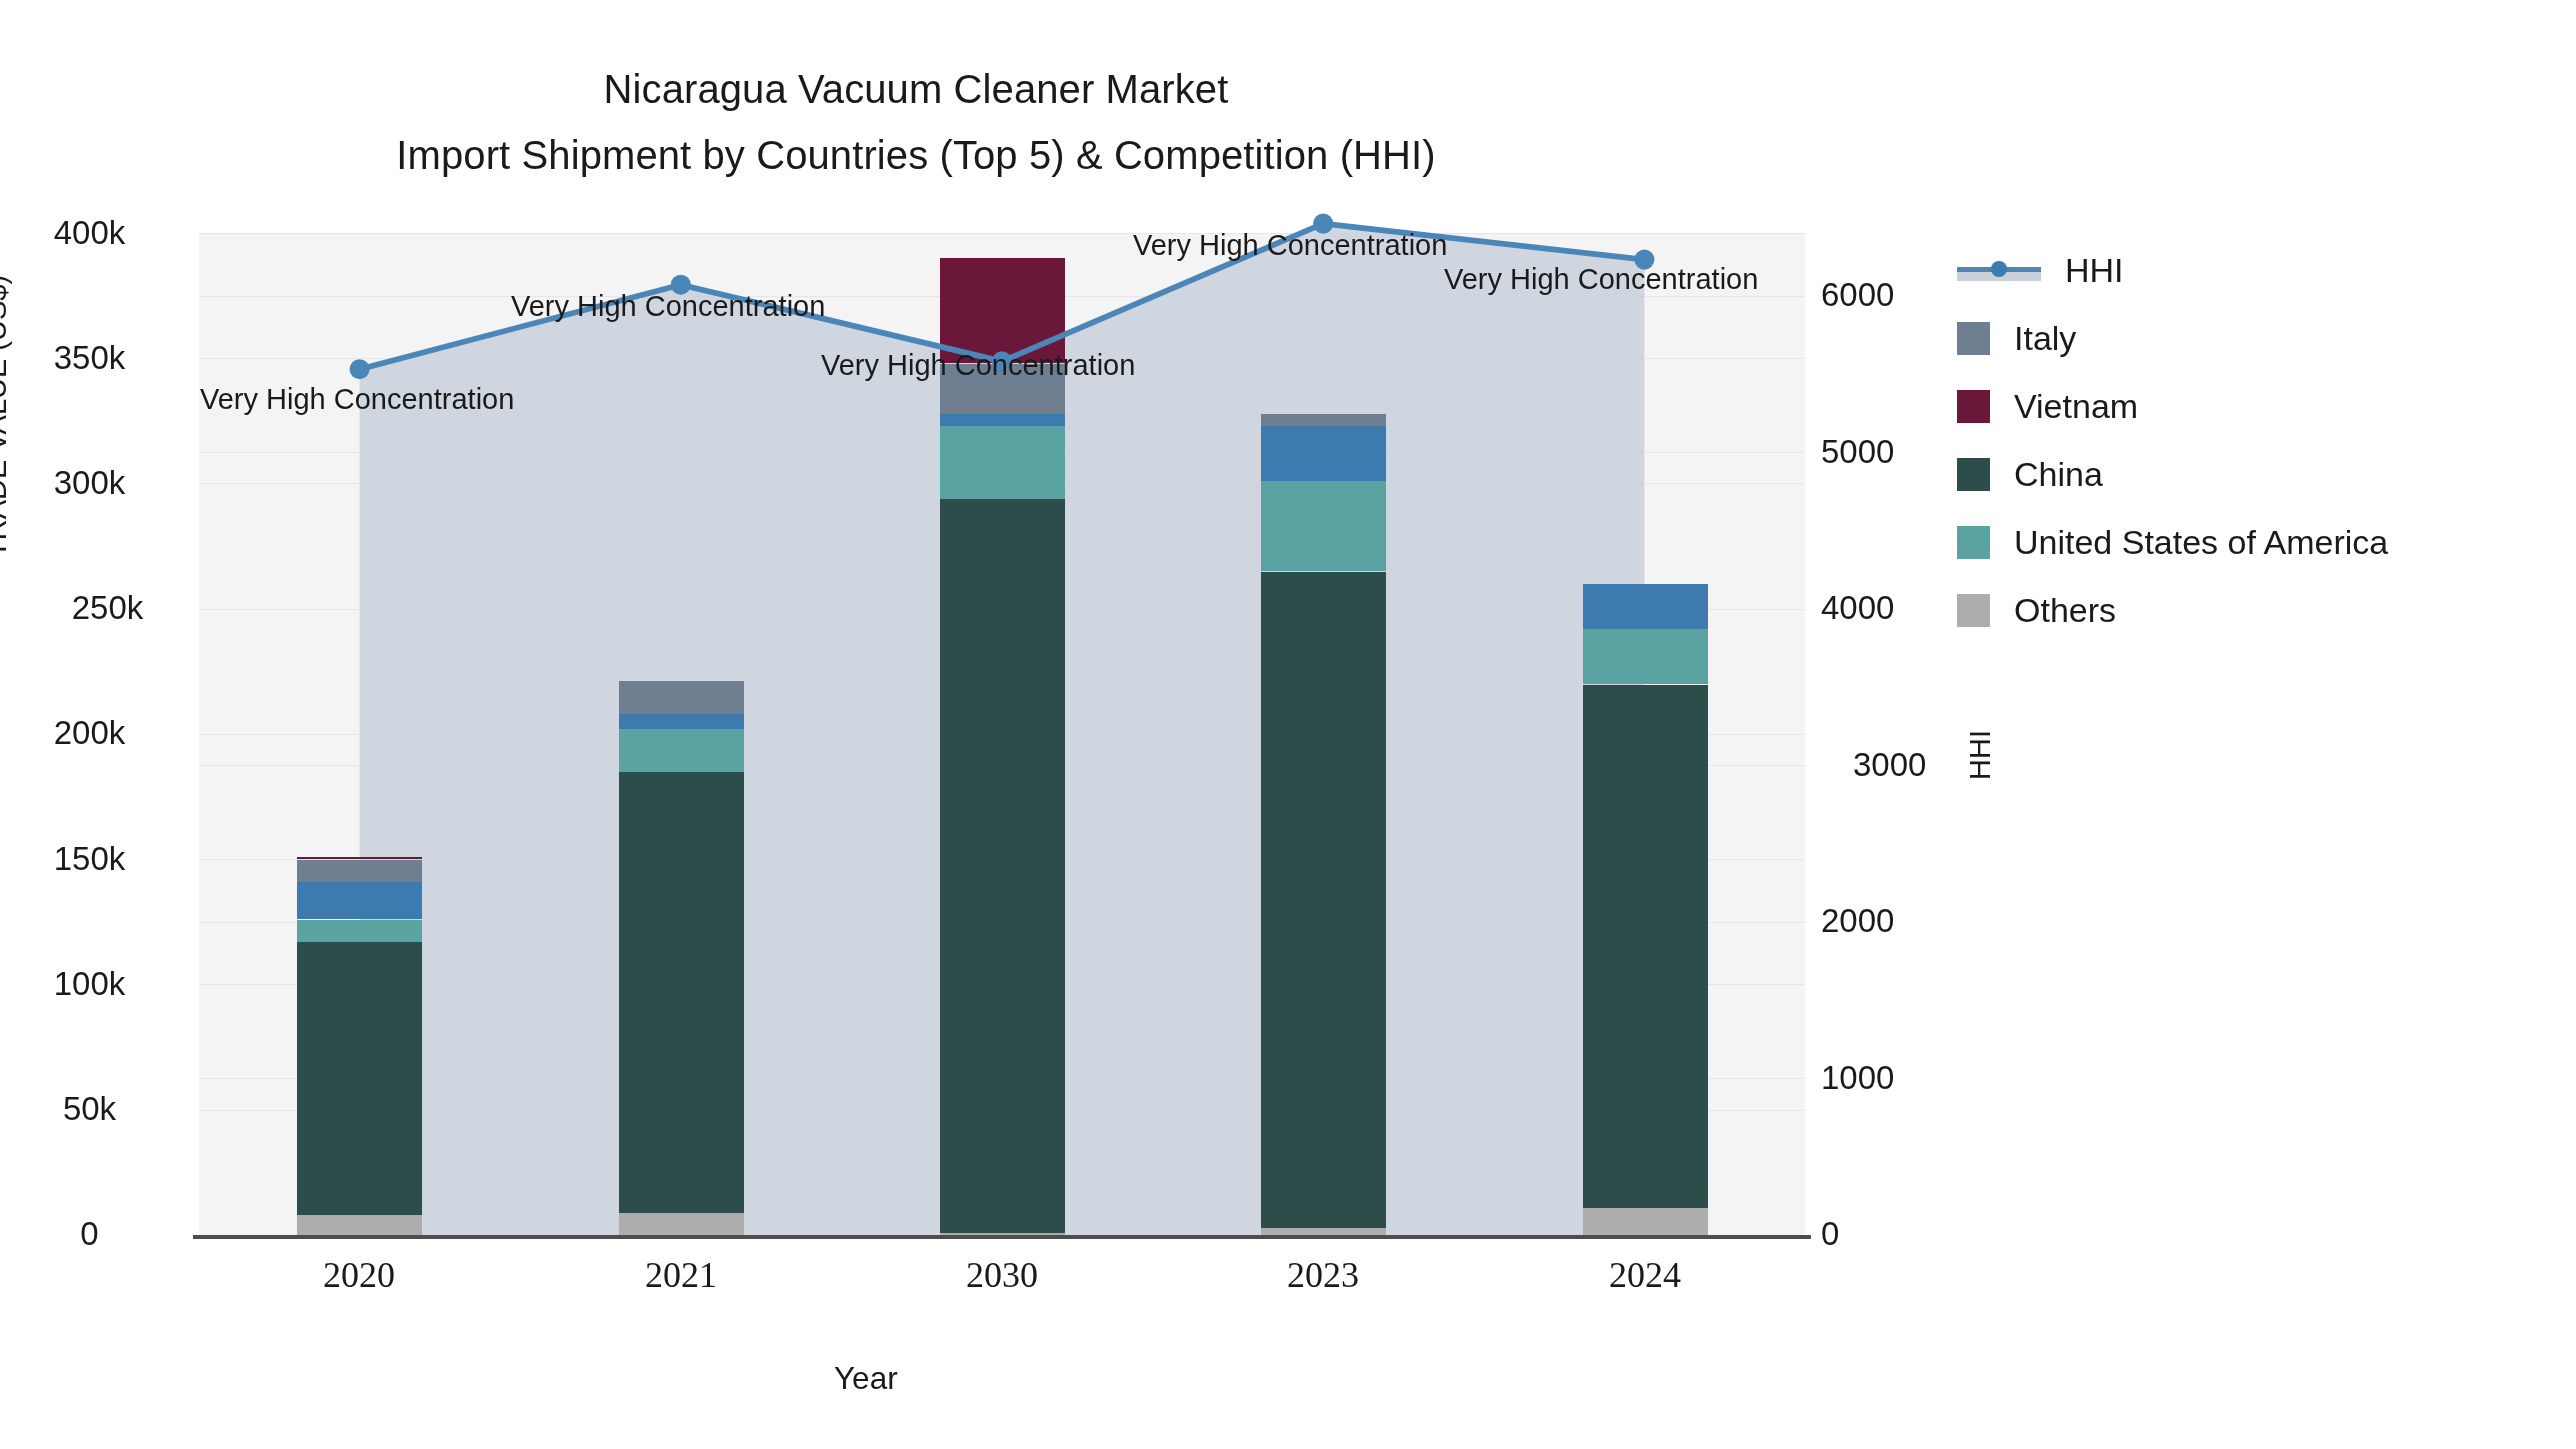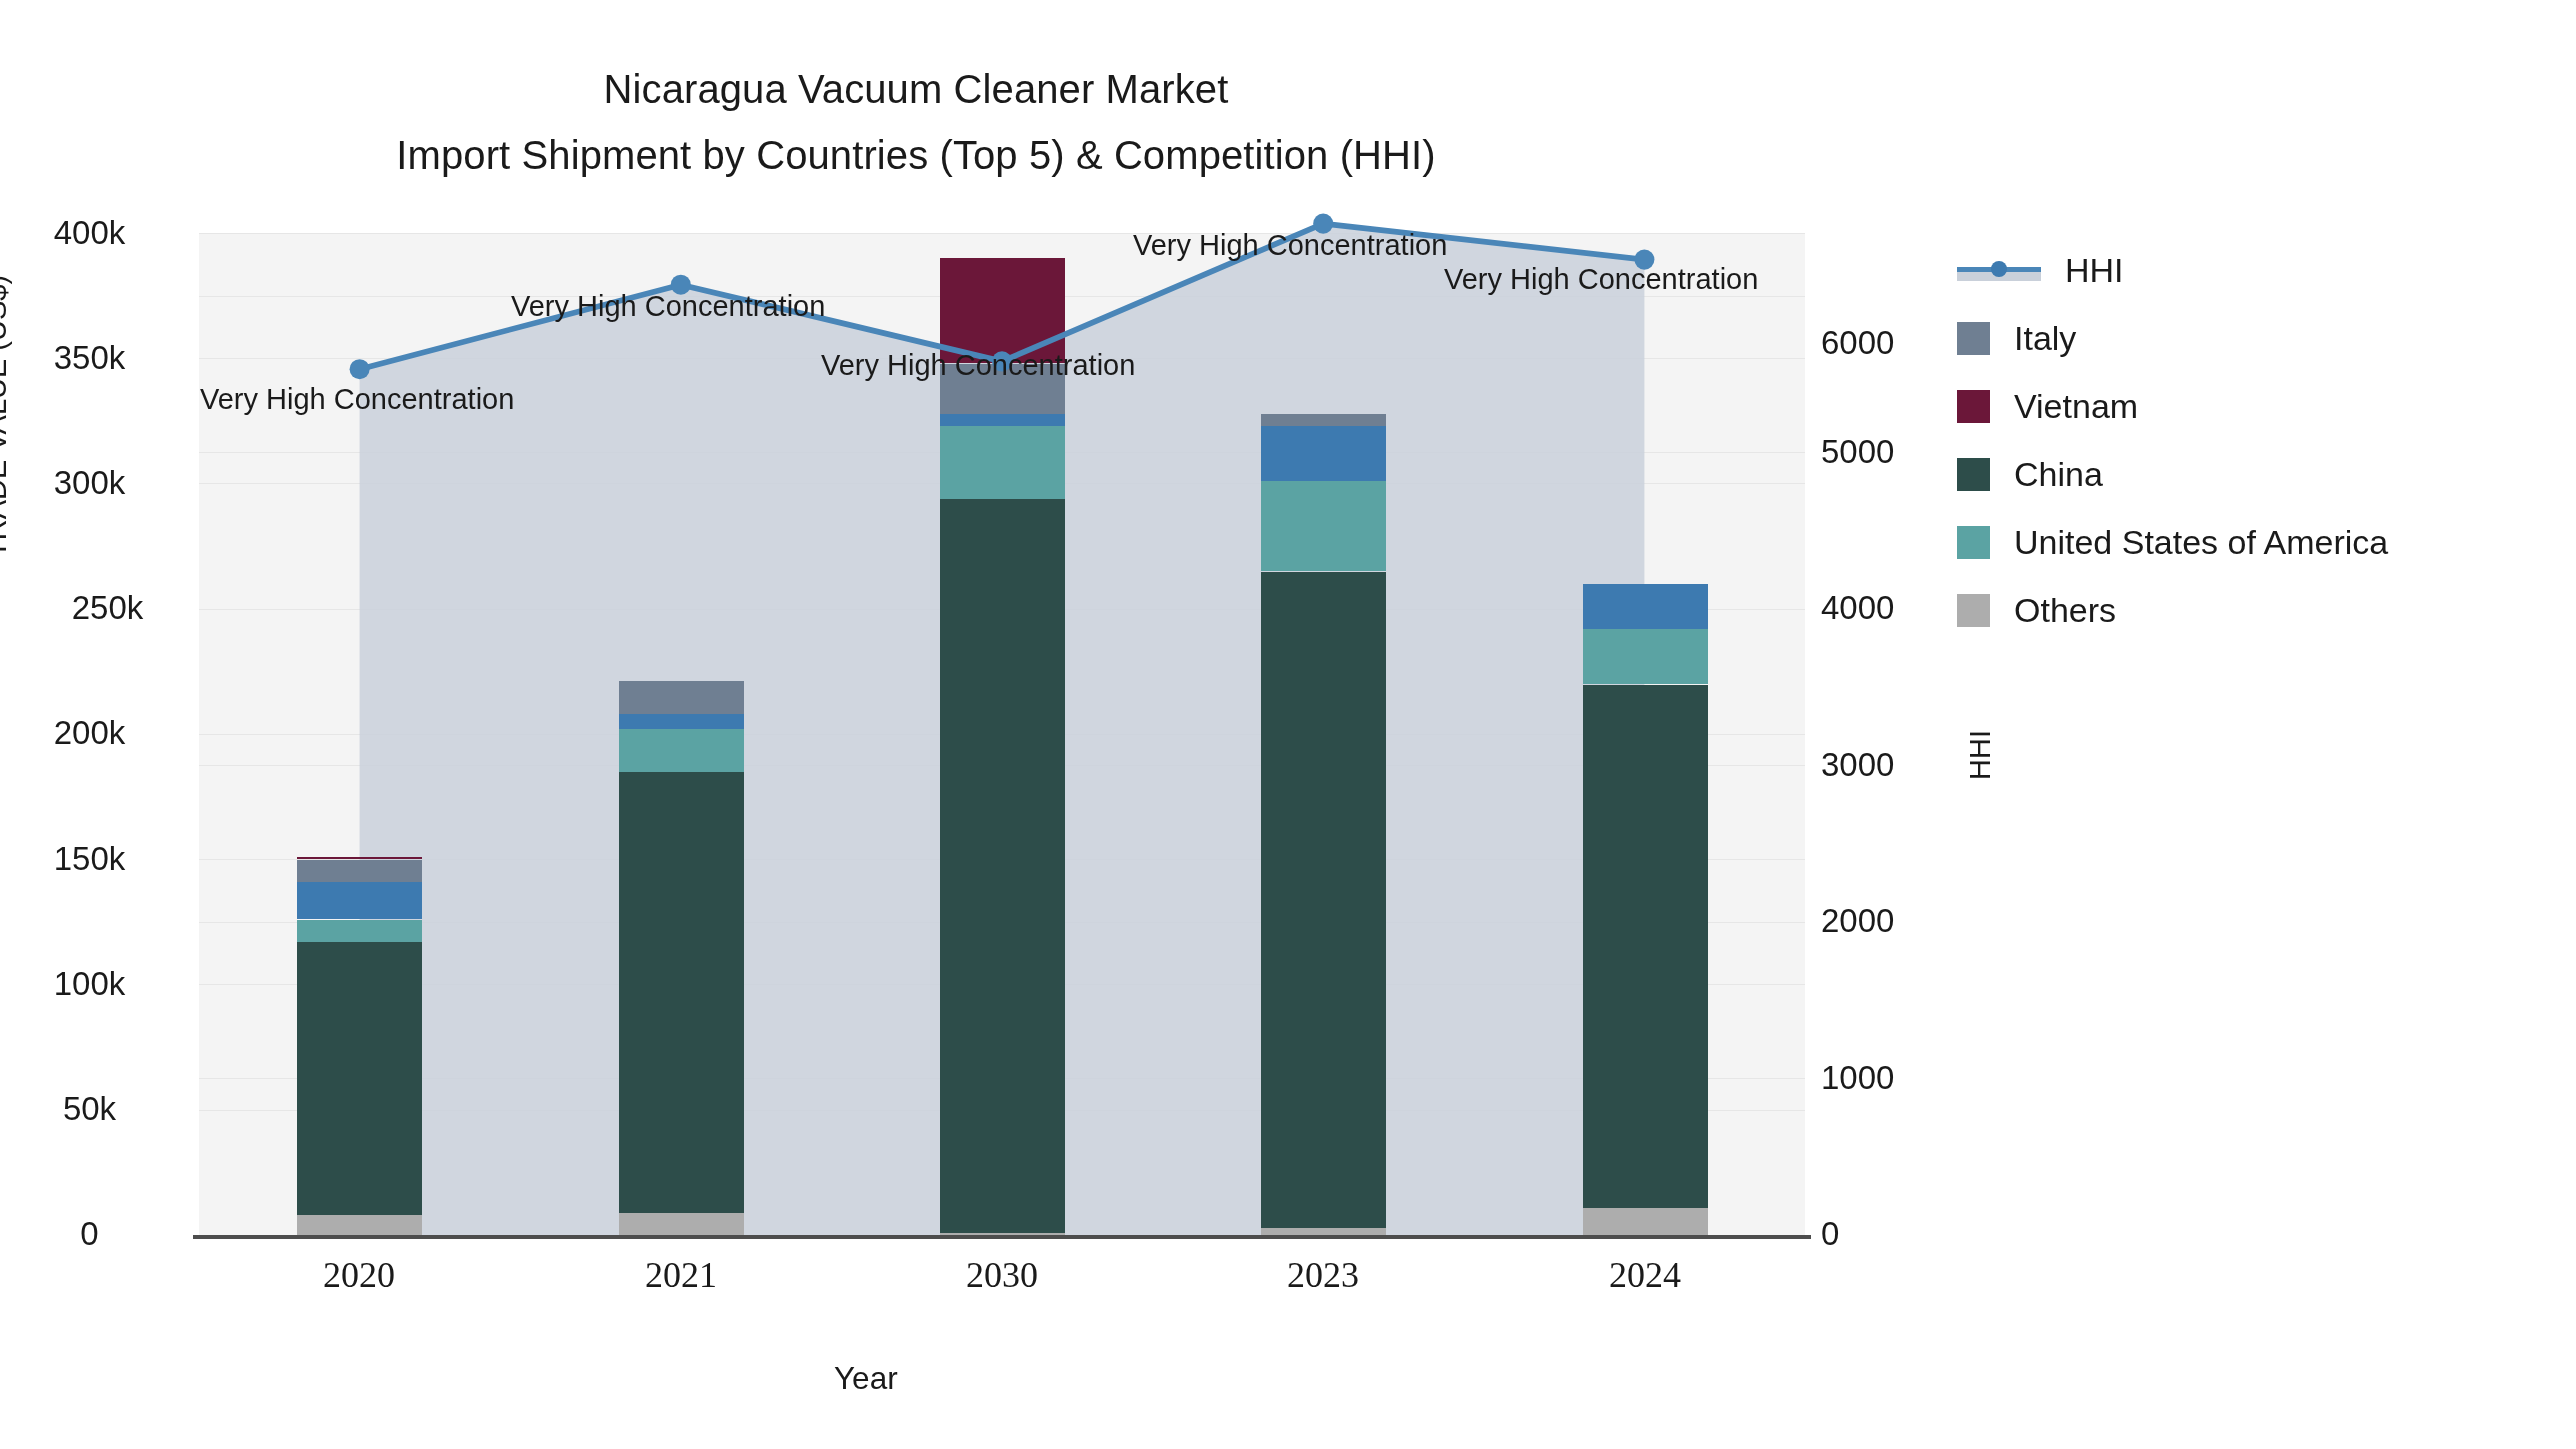--- a/index.html
+++ b/index.html
@@ -173,24 +173,24 @@
       <div class="ylab-l" style="top: 733px;">200k</div>
       <div class="ylab-l" style="top: 608px; padding-left: 18px;">250k</div>
       <div class="ylab-l" style="top: 483px;">300k</div>
       <div class="ylab-l" style="top: 358px;">350k</div>
       <div class="ylab-l" style="top: 233px;">400k</div>
     </div>
   <div id="yticks-right">
       <div class="ylab-r" style="top: 1234px;">0</div>
       <div class="ylab-r" style="top: 1078px;">1000</div>
       <div class="ylab-r" style="top: 921px;">2000</div>
-      <div class="ylab-r" style="top: 765px;">3000</div>
+      <div class="ylab-r" style="top: 765px; margin-left: 32px;">3000</div>
       <div class="ylab-r" style="top: 608px;">4000</div>
       <div class="ylab-r" style="top: 452px;">5000</div>
-      <div class="ylab-r" style="top: 295px; margin-top: 48px;">6000</div>
+      <div class="ylab-r" style="top: 295px;">6000</div>
     </div>
   <div id="xticks">
       <div class="xlab" style="left: 259px;">2020</div>
       <div class="xlab" style="left: 581px;">2021</div>
       <div class="xlab" style="left: 902px;">2030</div>
       <div class="xlab" style="left: 1223px;">2023</div>
       <div class="xlab" style="left: 1545px;">2024</div>
     </div>
 
   <div class="axis-title-y">TRADE VALUE (US$)</div>

